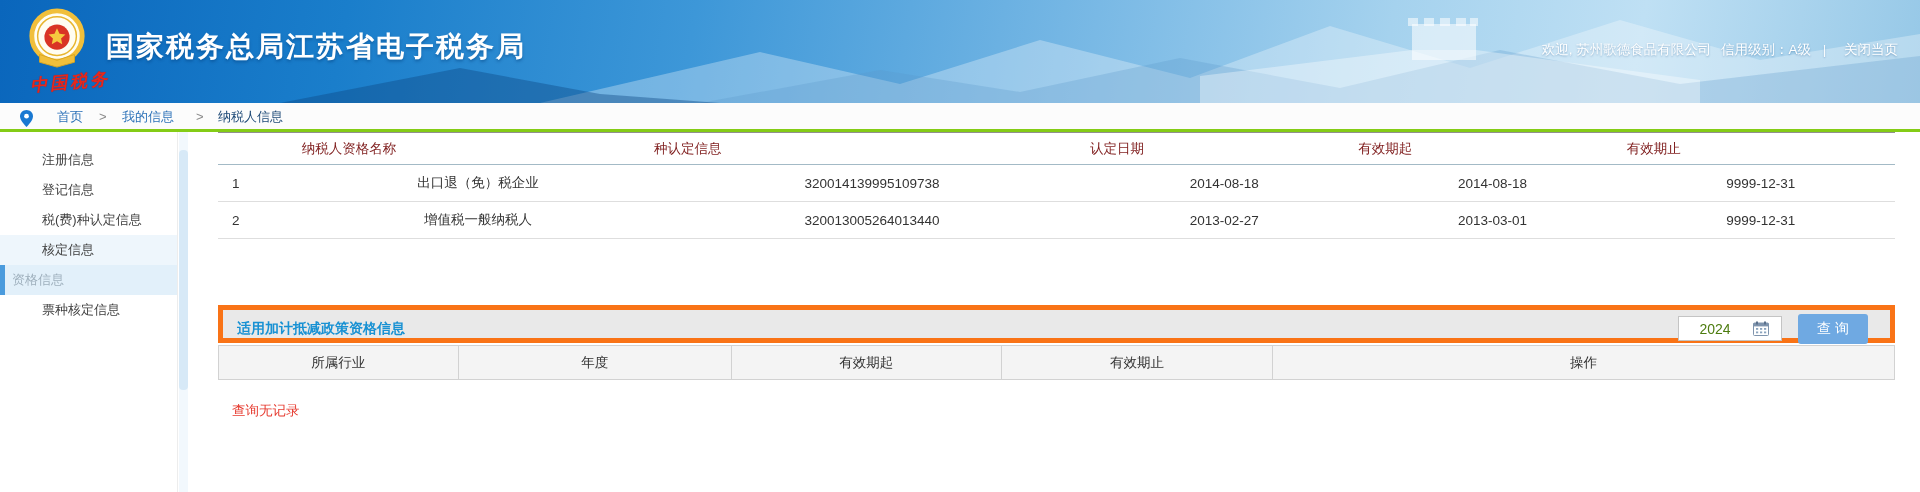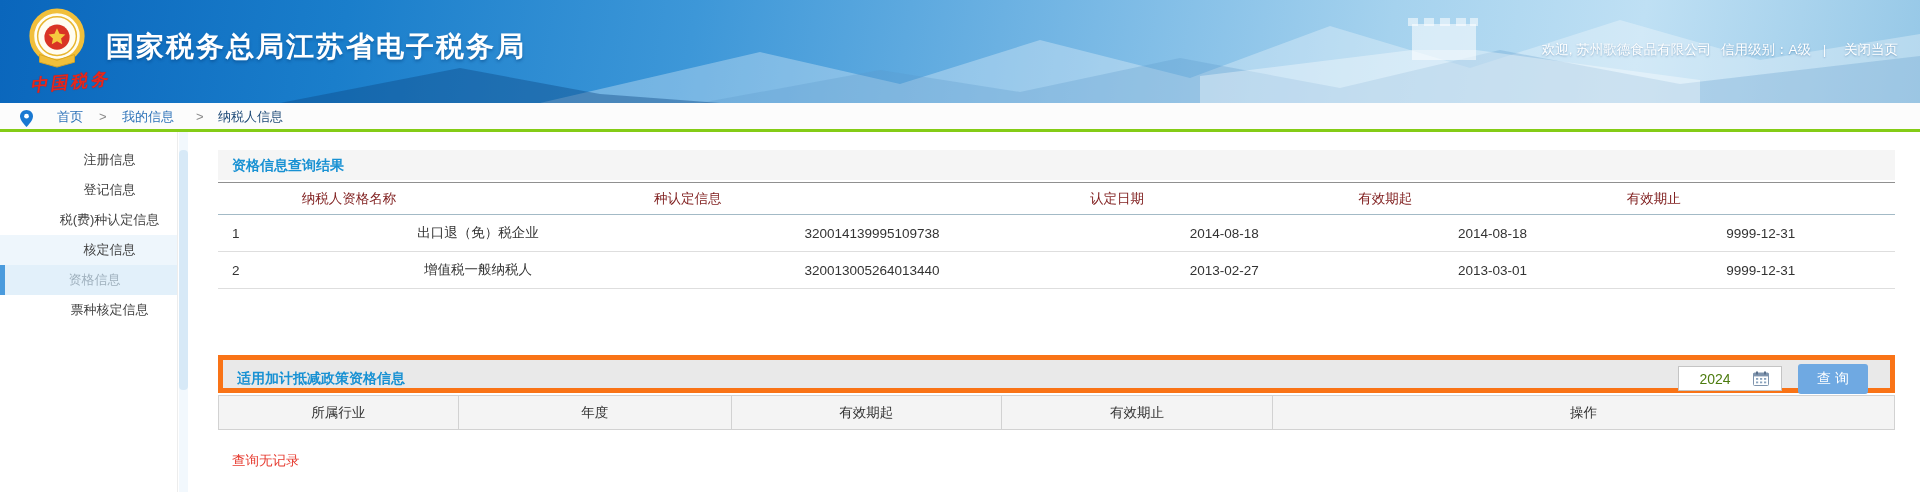--- a/index.html
+++ b/index.html
@@ -31,21 +31,21 @@
   .bc-item { position:absolute; top:0; line-height:28px; color:#2d72b8; cursor:pointer; }
   .bc-sep  { position:absolute; top:0; line-height:28px; color:#8a8a8a; }
   .bc-0 { left:57px; } .sep-0 { left:99px; }
   .bc-1 { left:122px; } .sep-1 { left:196px; }
   .bc-2 { left:218px; color:#1e4a77; cursor:default; }
 
   
   .sidebar { position:absolute; left:0; top:132px; width:178px; height:360px;
     background:#fff; border-right:1px solid #ededed; padding-top:13px; }
   .side-item { position:relative; height:30px; line-height:30px; padding-left:42px;
-    font-size:13px; color:#404040; cursor:pointer; white-space:nowrap;text-align:center; }
+    font-size:13px; color:#404040; cursor:pointer; white-space:nowrap; }
   .side-item.tint { background:#eef6fc; }
   .side-item.active { background:#e2f0fa; color:#9fb0bd;padding-left:12px; }
   .side-item.active::before { content:""; position:absolute; left:0; top:0;
     width:5px; height:30px; background:#4a9bdd; }
   .side-scroll { position:absolute; left:179px; top:132px; width:9px; height:360px;
     background:#f2f8fd; }
   .side-scroll .thumb { position:absolute; left:0; top:18px; width:9px; height:240px;
     background:#d7e9f7; border-radius:4px; }
 
   
@@ -141,21 +141,20 @@
     <div class="side-item tint">核定信息</div>
     <div class="side-item active">资格信息</div>
     <div class="side-item">票种核定信息</div>
   </div>
   <div class="side-scroll">
     <div class="thumb"></div>
   </div>
 
   <div class="main">
 
-    <div class="sec-bar1">资格信息查询结果</div>
 
     <table class="t1">
       <colgroup>
         <col class="c-idx">
           <col class="c-name">
           <col class="c-serial">
         <col class="c-d1">
           <col class="c-d2">
           <col class="c-d3">
       </colgroup>

